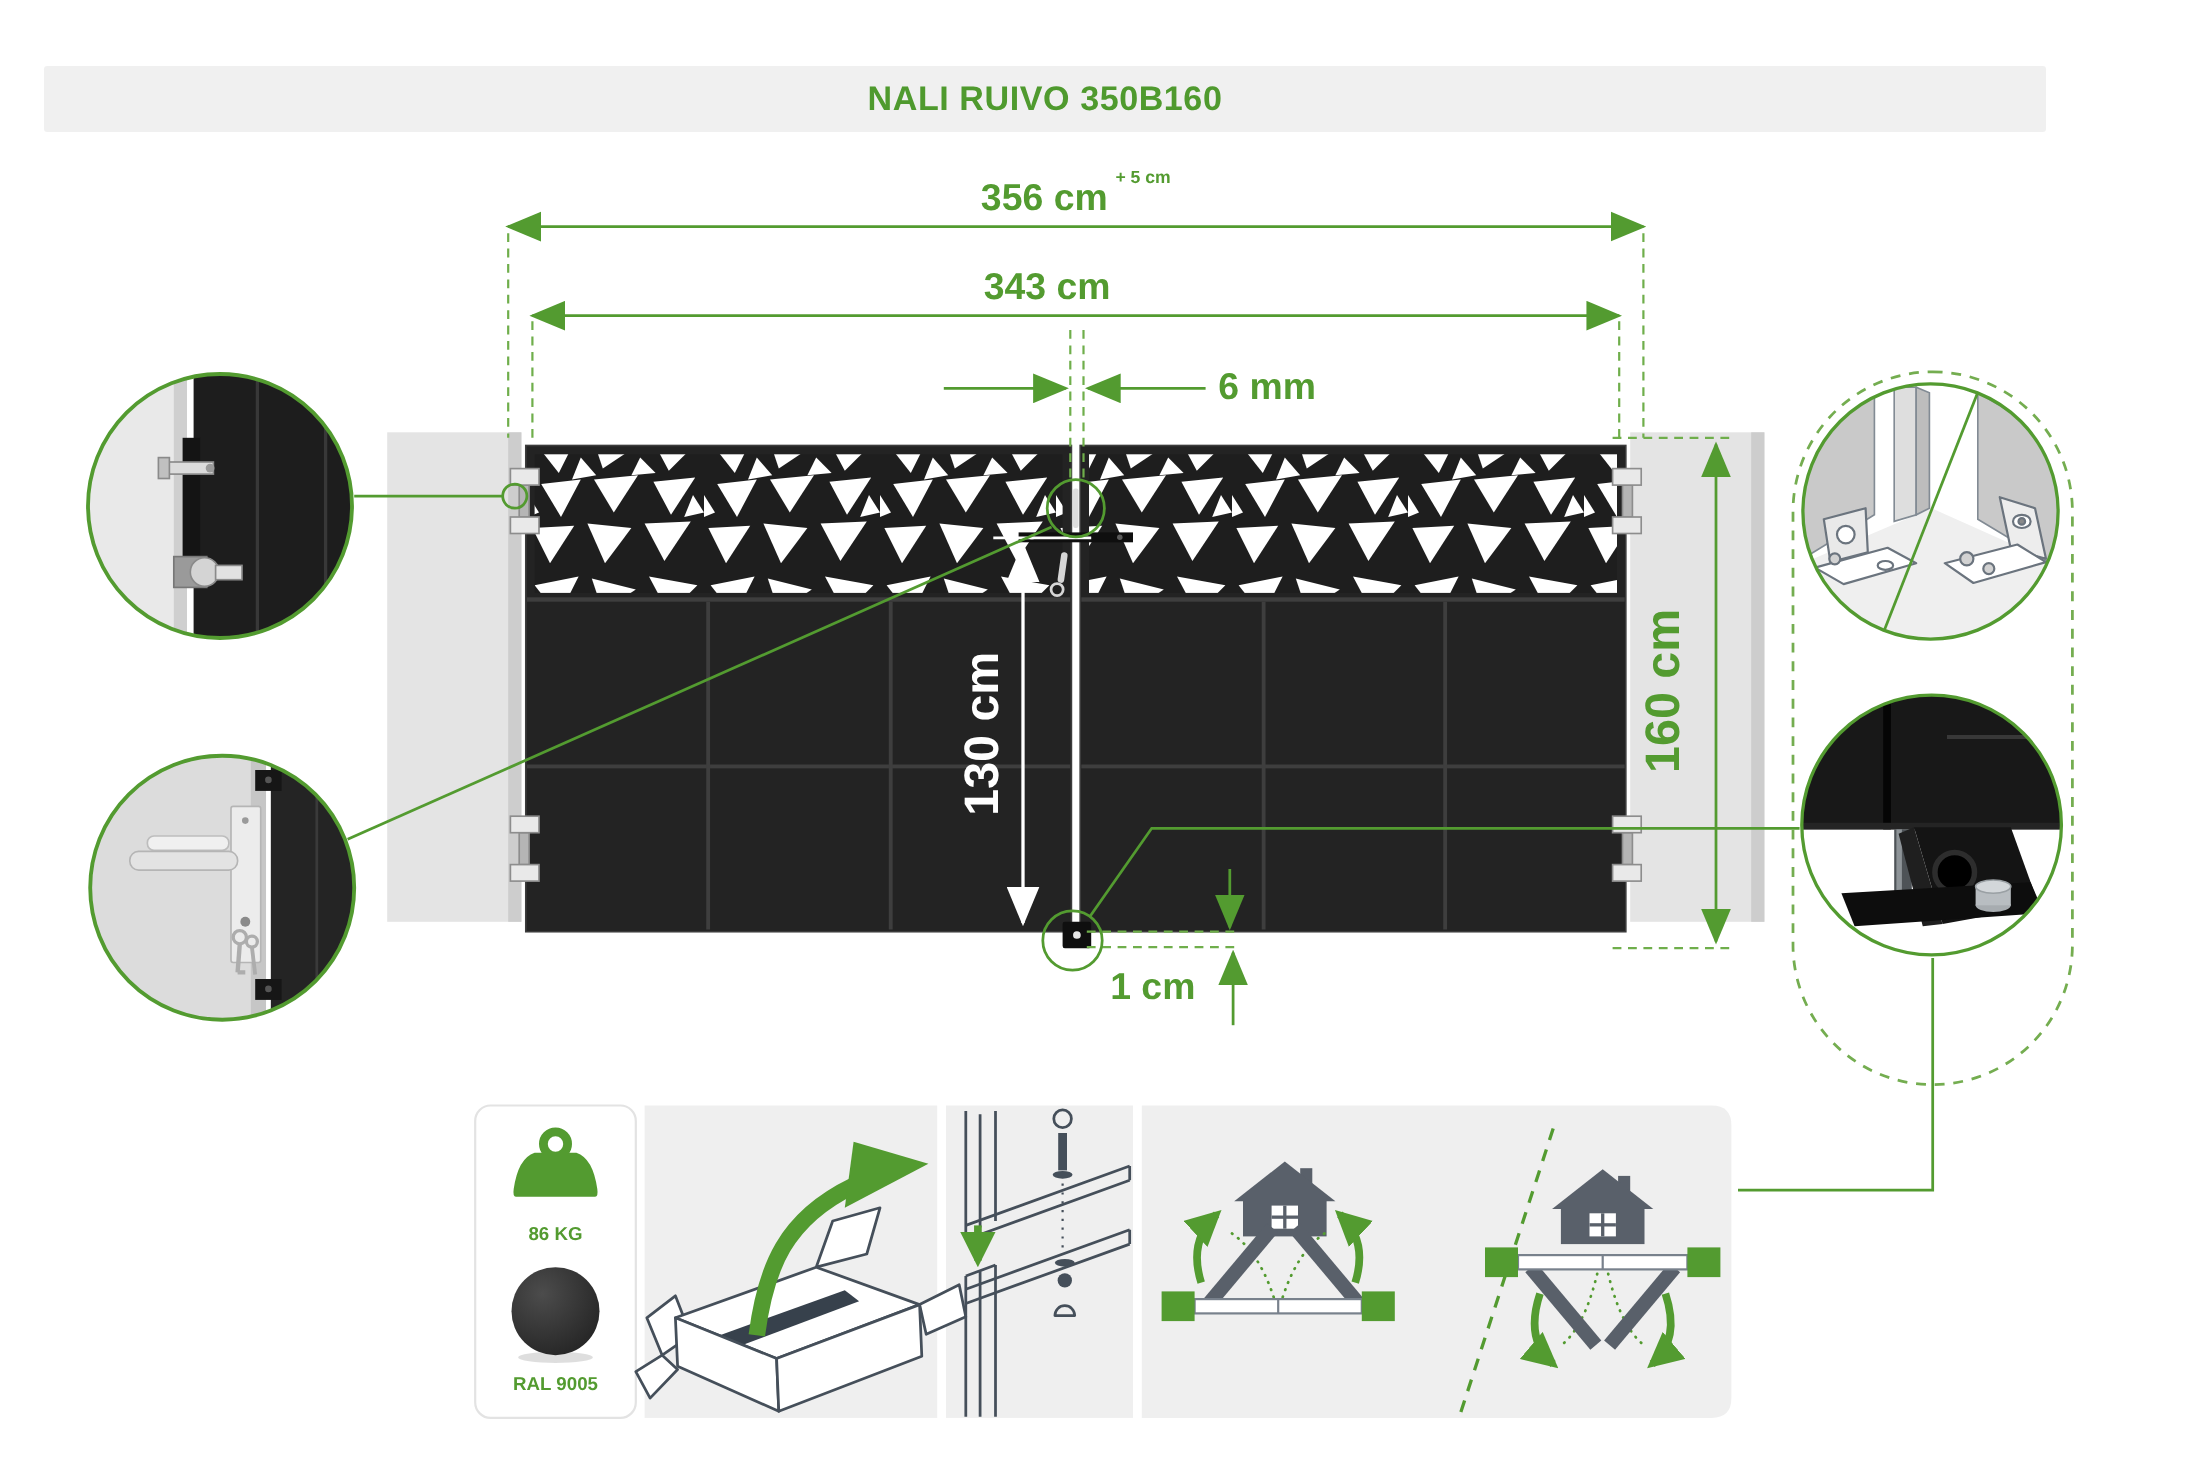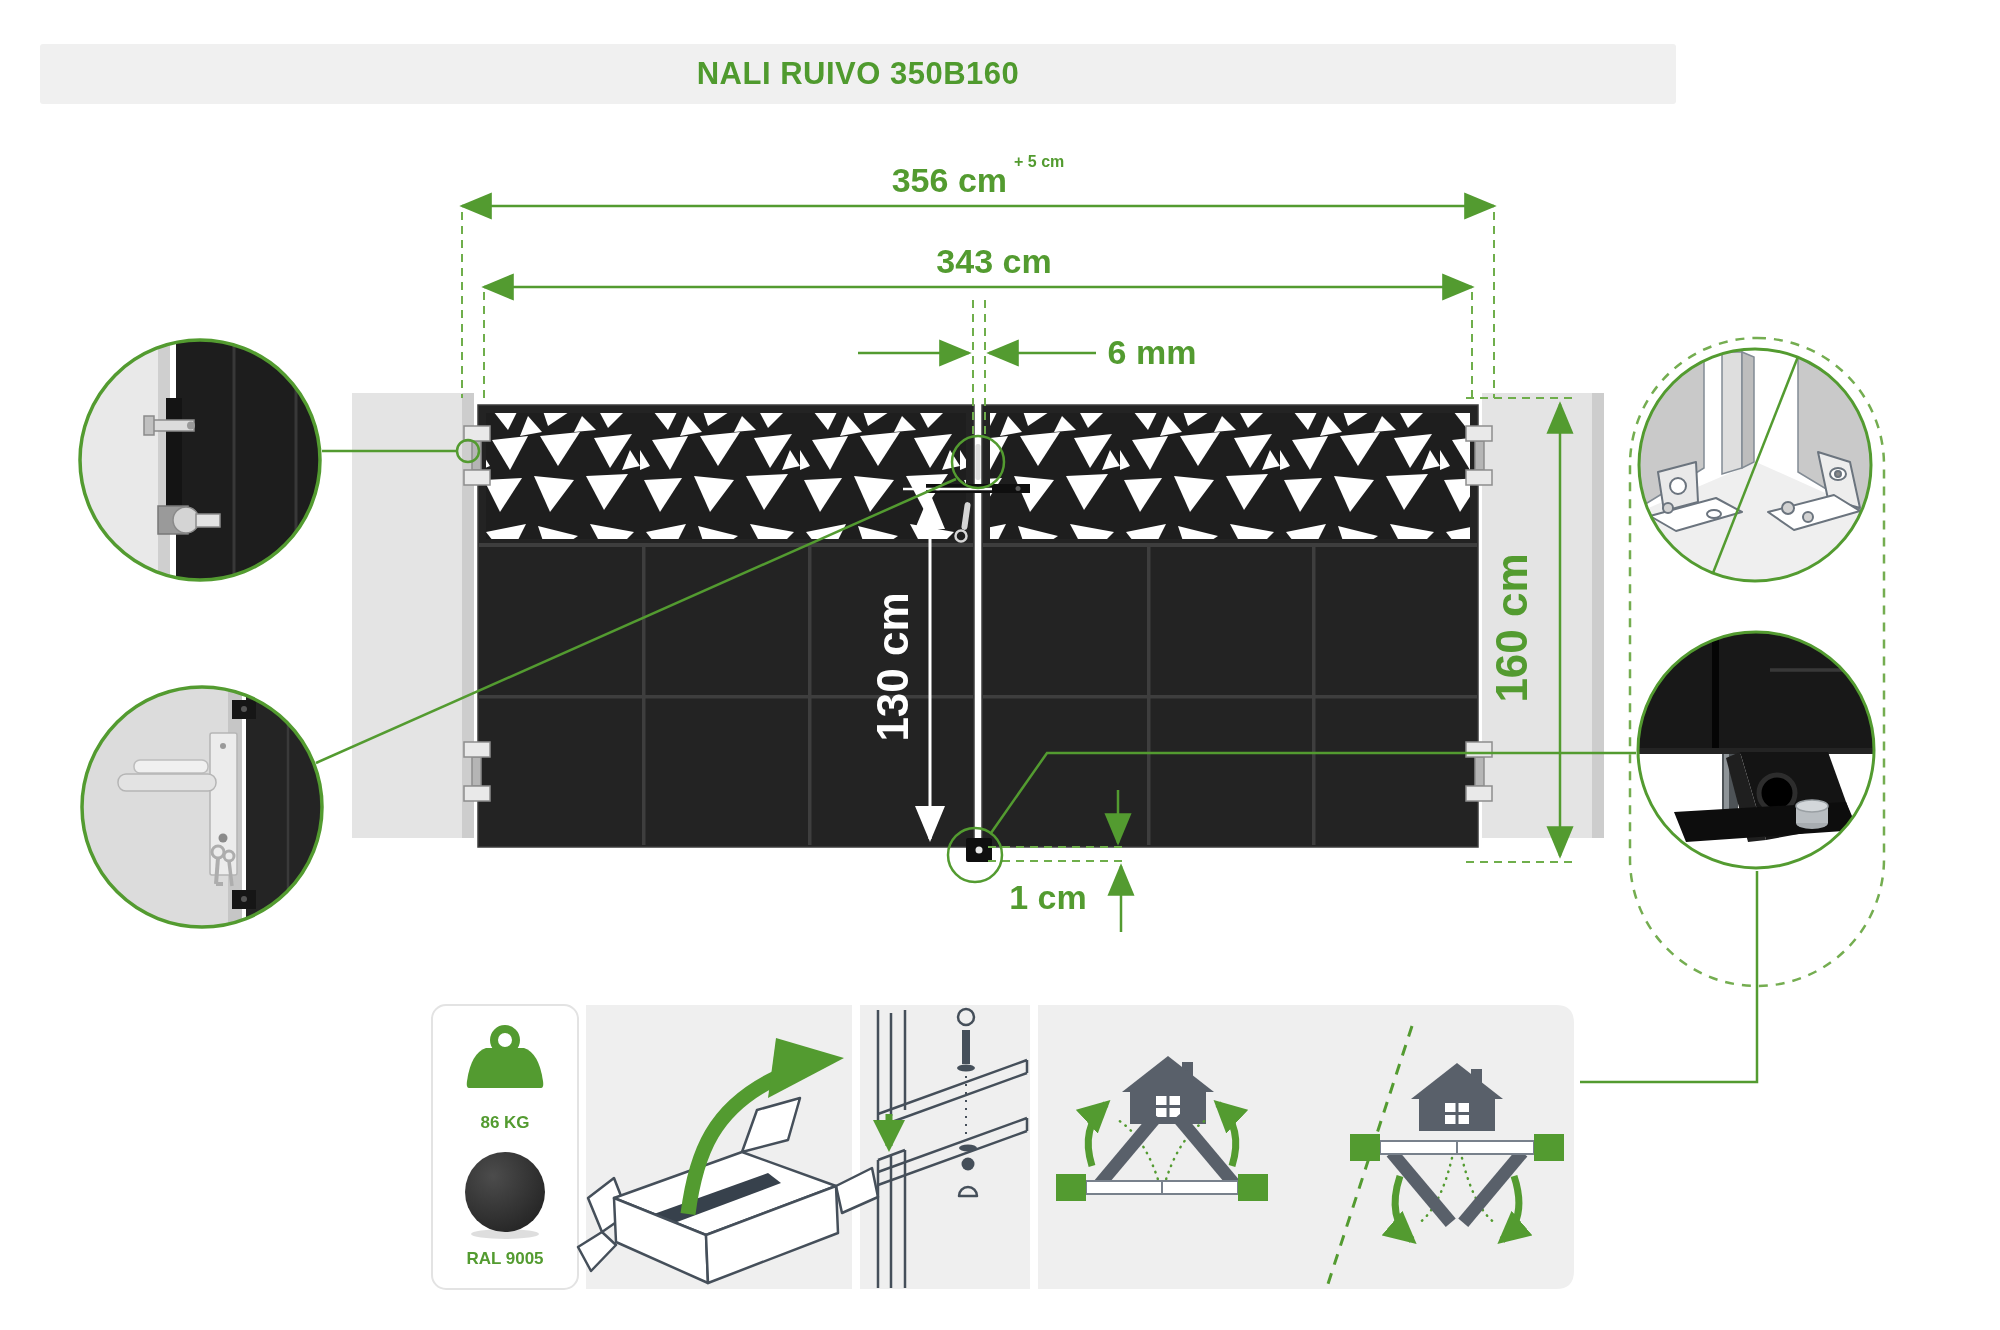--- a/index.html
+++ b/index.html
@@ -1,19 +1,19 @@
 <!DOCTYPE html>
 <html><head>
 <meta charset="utf-8">
 <style>
   html,body{margin:0;padding:0;background:#fff;}
   #app{position:relative;width:2000px;height:1330px;background:#fff;overflow:hidden;
        font-family:"Liberation Sans",sans-serif;}
   #app svg{position:absolute;left:0;top:0;}
-  .hdr{position:absolute;left:40px;top:44px;width:1636px;height:60px;background:#f0f0f0;
+  .hdr{position:absolute;left:40px;top:60px;width:1820px;height:60px;background:#f0f0f0;
        border-radius:3px;display:flex;align-items:center;justify-content:center;}
   .hdr-title{color:#4f9a2e;font-weight:bold;font-size:31px;letter-spacing:.5px;}
   .lbl{position:absolute;transform:translate(-50%,-50%);font-weight:bold;color:#539b30;
        white-space:nowrap;line-height:1;}
   .lbl.rot{transform:translate(-50%,-50%) rotate(-90deg);}
   .dim{font-size:34px;}
   .dimbig{font-size:44px;}
   .white{color:#ffffff;}
   .spec{font-size:17px;}
   .sup{font-size:16px;margin-left:7px;position:relative;top:-9px;font-weight:bold;}
@@ -338,21 +338,21 @@
 </svg>
 
 <div class="hdr">
   <span class="hdr-title">NALI RUIVO 350B160</span>
 </div>
 
 <div class="lbl d356" style="left:978px;top:180px;">
   <span class="dim">356 cm</span>
   <span class="sup">+ 5 cm</span>
 </div>
-<div class="lbl dim" style="left:994px;top:261px;">343 cm</div>
+<div class="lbl dim" style="left:952px;top:261px;">343 cm</div>
 <div class="lbl dim" style="left:1152px;top:352px;text-align:center;">6 mm</div>
 <div class="lbl dimbig white rot" style="left:893px;top:667px;">130 cm</div>
 <div class="lbl dimbig rot" style="left:1512px;top:628px;">160 cm</div>
 <div class="lbl dim" style="left:1048px;top:897px;">1 cm</div>
 <div class="lbl spec" style="left:505px;top:1122px;">86 KG</div>
 <div class="lbl spec" style="left:505px;top:1258px;">RAL 9005</div>
 
 </div>
 
 </body></html>

